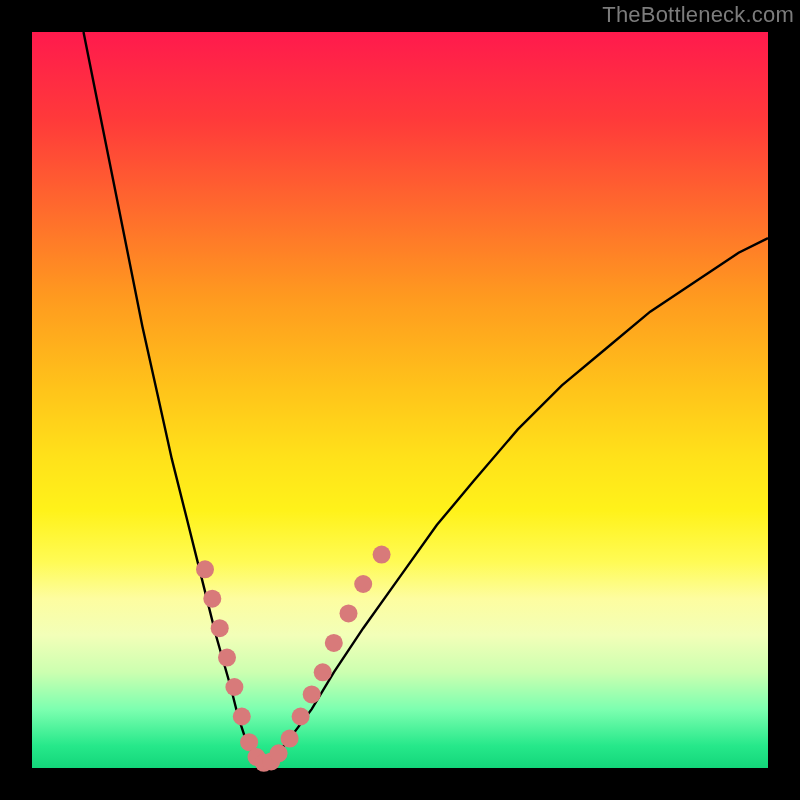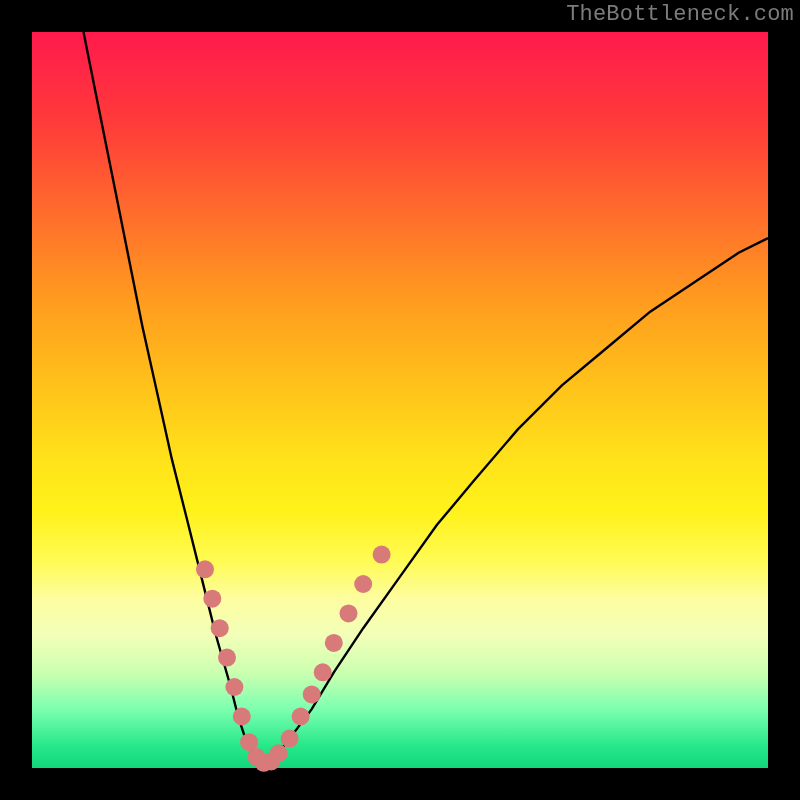--- a/index.html
+++ b/index.html
@@ -9,21 +9,20 @@
     height: 800px;
     background: #000;
     overflow: hidden;
     font-family: Arial, Helvetica, sans-serif;
   }
   .frame {
     position: relative;
     width: 800px;
     height: 800px;
     background: #000;
-    font-family: Liberation Mono, monospace;
   }
   .plot-area {
     position: absolute;
     left: 32px;
     top: 32px;
     width: 736px;
     height: 736px;
     
     background: linear-gradient(
       to bottom,

